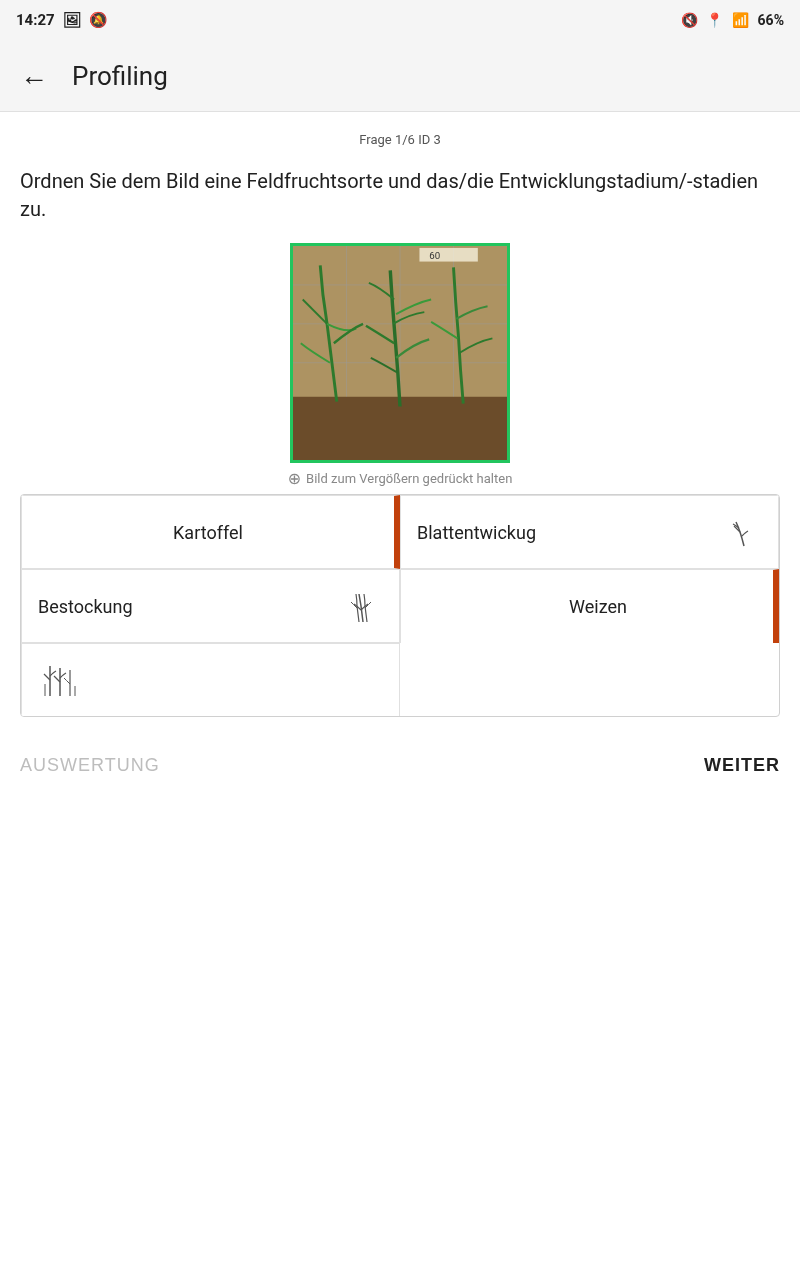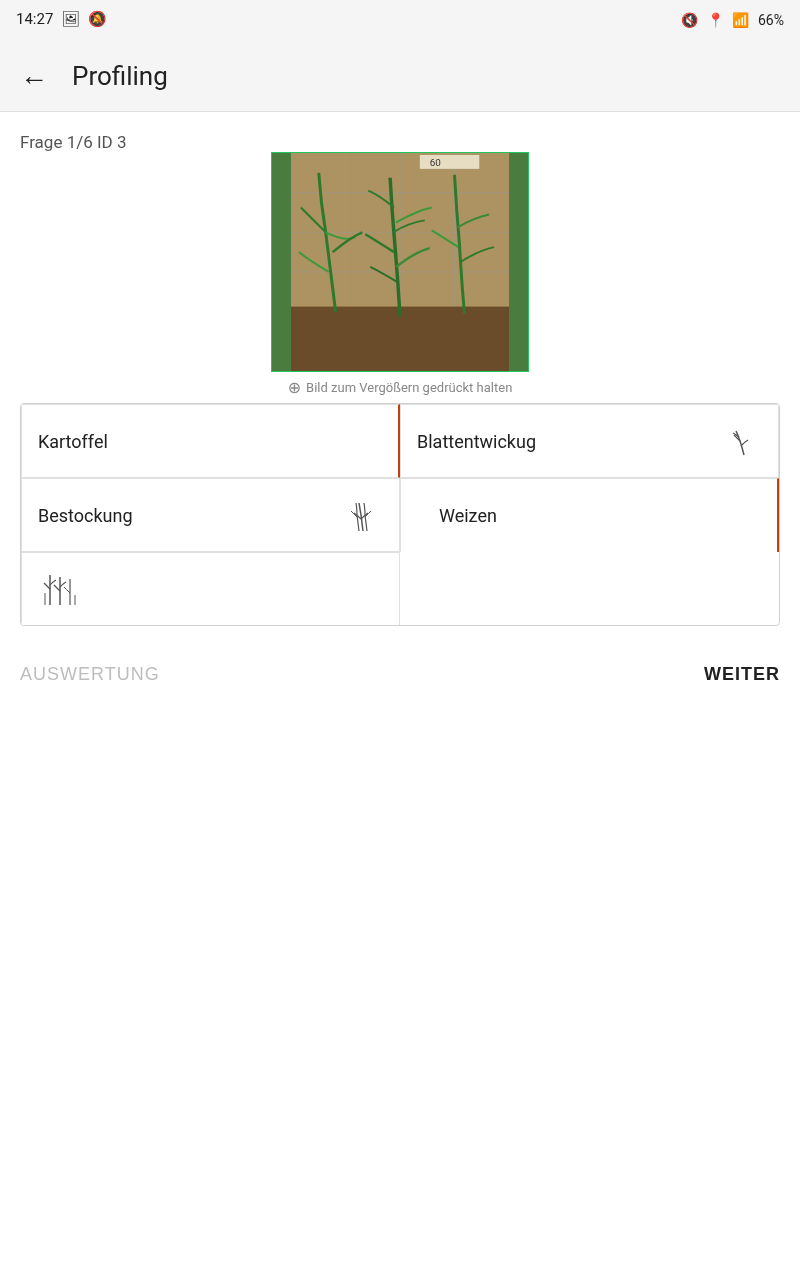--- a/index.html
+++ b/index.html
@@ -12,25 +12,25 @@
       font-family: 'Roboto', Arial, sans-serif;
       color: #212121;
     }
 
     
     .status-bar {
       width: 100%;
       height: 40px;
       background: #f5f5f5;
       display: flex;
-      align-items: flex-end;
+      align-items: center;
       justify-content: space-between;
       padding: 12px 16px;
       font-size: 15px;
-      font-weight: 400;
+      font-weight: 700;
     }
     .status-left {
       display: flex;
       align-items: center;
       gap: 8px;
     }
     .status-right {
       display: flex;
       align-items: center;
       gap: 8px;
@@ -63,47 +63,48 @@
       font-weight: 400;
       color: #212121;
     }
 
     
     .content {
       padding: 20px 20px 0 20px;
     }
 
     .question-header {
-      font-size: 17px;
+      text-align: center;
+      font-size: 13px;
       color: #555;
-      margin-bottom: 0;
+      margin-bottom: 20px;
     }
 
     .question-text {
       font-size: 20px;
       color: #212121;
       line-height: 1.4;
       margin-bottom: 20px;
     }
 
     
     .image-container {
       display: flex;
       flex-direction: column;
       align-items: center;
       margin-bottom: 6px;
     }
 
     .plant-image {
-      width: 258px;
+      width: 220px;
       height: 220px;
       background: #4a7c3f;
       position: relative;
       overflow: hidden;
-      border: 1px solid #22c55e;
+      border: 3px solid #22c55e;
     }
 
     
     .plant-image svg {
       width: 100%;
       height: 100%;
     }
 
     .image-hint {
       display: flex;
@@ -132,22 +133,23 @@
       cursor: pointer;
       display: flex;
       align-items: center;
       justify-content: space-between;
       background: #fff;
       min-height: 64px;
     }
 
     
     .left-col {
-      border-right: 2px solid #c2410c;
+      border-right: 6px solid #c2410c;
       border-bottom: 1px solid #e0e0e0;
+      justify-content: center;
     }
     .right-col {
       border-bottom: 1px solid #e0e0e0;
     }
 
     
     .action-buttons {
       display: flex;
       justify-content: space-between;
       align-items: center;
@@ -204,20 +206,21 @@
   <button class="back-button">
     <span>←</span>
   </button>
   <span class="toolbar-title">Profiling</span>
 </div>
 
 <div class="content">
 
   <div class="question-header">Frage 1/6 ID 3</div>
 
+  <div class="question-text">Ordnen Sie dem Bild eine Feldfruchtsorte und das/die Entwicklungstadium/-stadien zu.</div>
 
   <div class="image-container">
     <div class="plant-image">
       
       <svg viewBox="0 0 220 220" xmlns="http://www.w3.org/2000/svg">
 
         <rect width="220" height="220" fill="#8B7355"></rect>
 
         <rect x="0" y="0" width="220" height="160" fill="#C4A96A" opacity="0.6"></rect>
 

